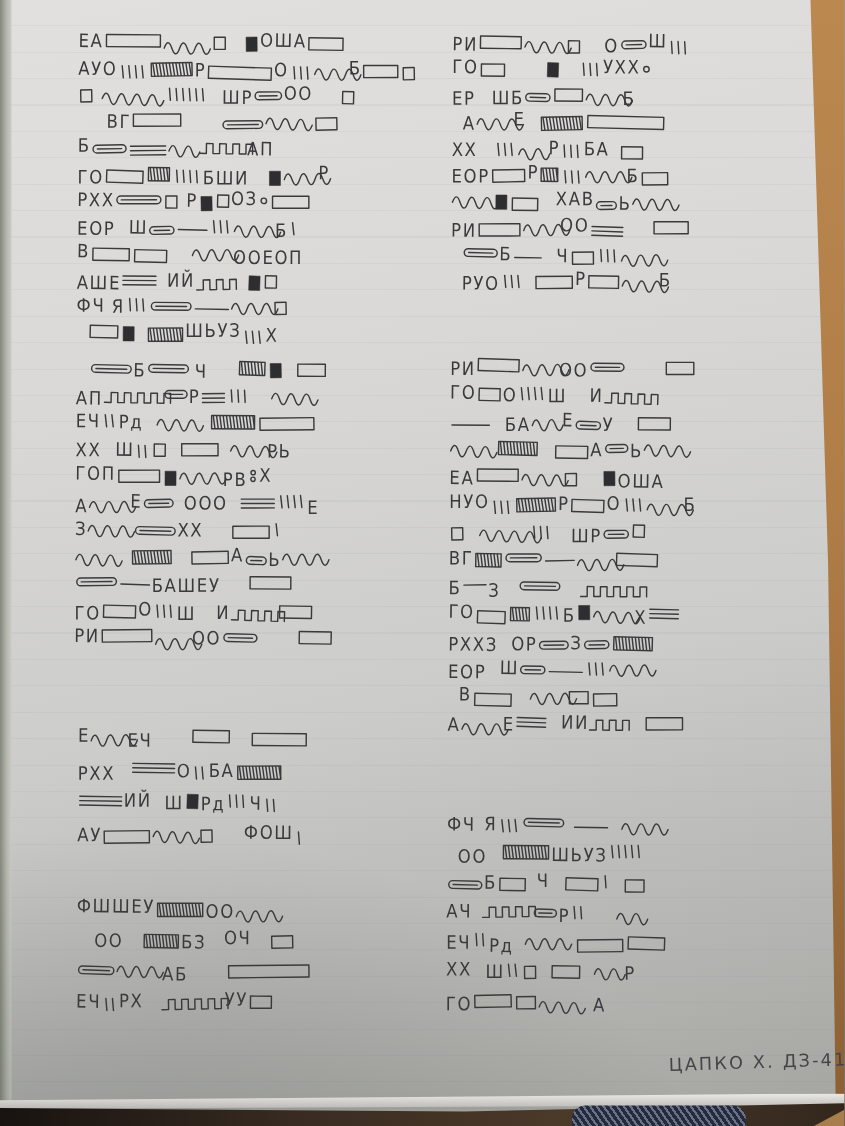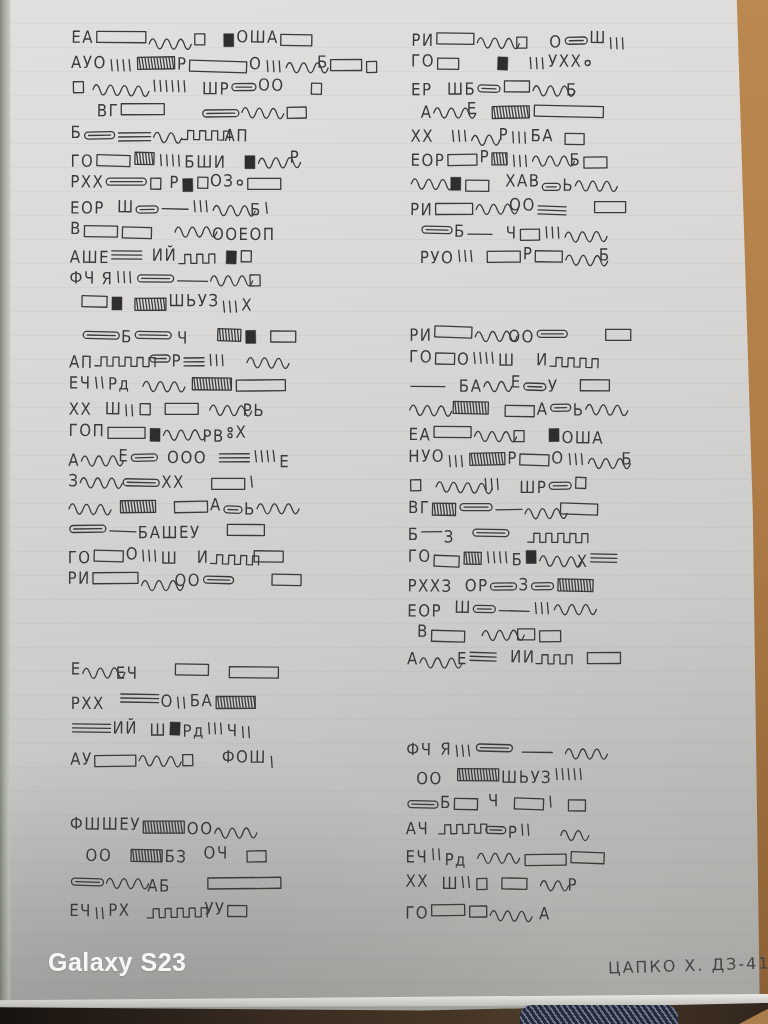--- a/index.html
+++ b/index.html
@@ -1835,15 +1835,14 @@
         </div>
       </div>
     </div>
   <div class="left-strip"></div>
   <div class="wood"></div>
   <div class="shade"></div>
   <div class="sliver"></div>
   <div class="below"></div>
   <div class="fabric"></div>
   <div class="corner-tan"></div>
-  <div class="watermark">Galaxy S23</div>
   <div class="signature">ЦАПКО Х. ДЗ-41</div>
 </div>
 
 </body></html>

